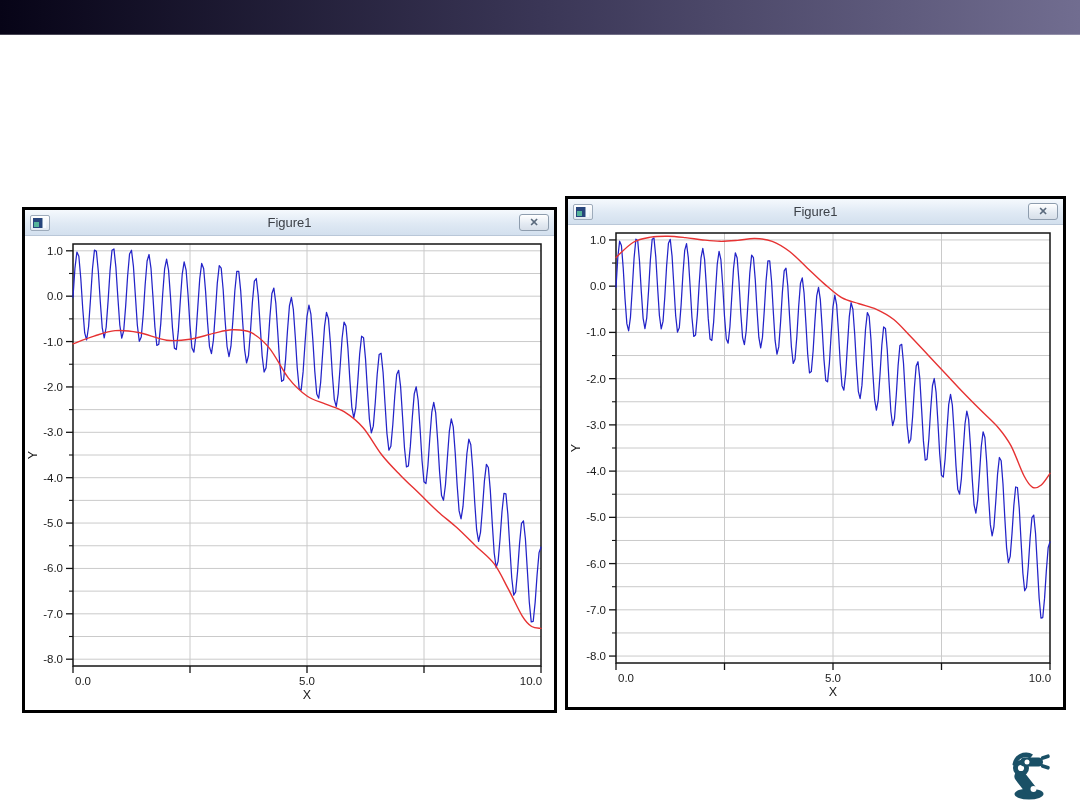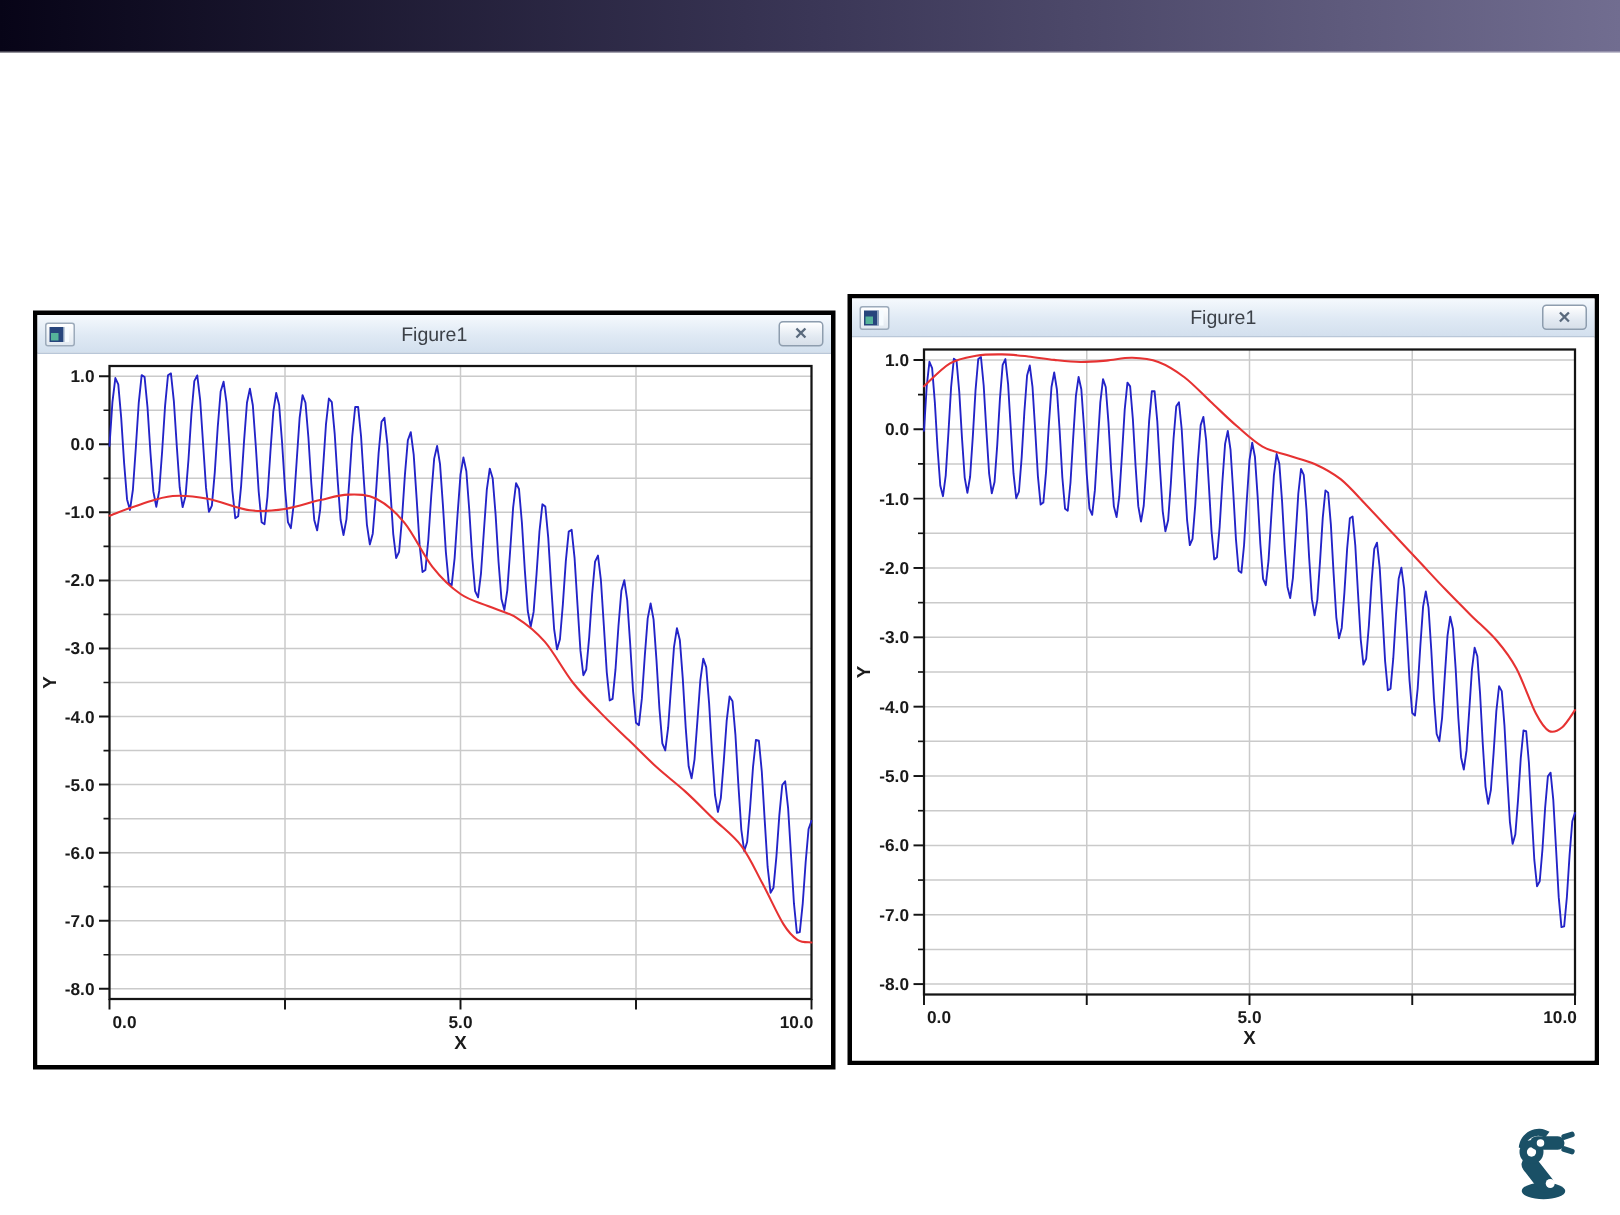--- a/index.html
+++ b/index.html
@@ -34,21 +34,21 @@
   .win-icon .grn{position:absolute;left:3px;top:6px;width:5px;height:5px;background:#55b39a;}
   .win-icon .strip{position:absolute;right:3px;top:2px;width:3px;height:10px;background:#f6fbff;border-left:1px solid #8fa3bd;}
   .close-button{
     margin-left:auto;width:30px;height:17px;box-sizing:border-box;
     border:1px solid #8e9dae;border-radius:3px;z-index:2;
     background:linear-gradient(180deg,#ffffff,#e3eaf2 60%,#d7dfe9);
     display:flex;align-items:center;justify-content:center;
     font-size:11px;font-weight:bold;color:#5a6a7d;cursor:pointer;
     box-shadow:0 1px 0 rgba(255,255,255,.8) inset;
   }
-  .plot-area{flex:1 1 auto;position:relative;background:#ffffff;font-weight:bold;}
+  .plot-area{flex:1 1 auto;position:relative;background:#ffffff;}
   .plot-area svg{position:absolute;left:0;top:0;width:100%;height:100%;}
   .logo{position:absolute;right:22px;top:745px;width:56px;height:56px;}
 </style>
 </head>
 <body>
 
 <div class="header-bar" style="background: linear-gradient(90deg, rgb(7, 4, 23) 0%, rgb(58, 54, 86) 50%, rgb(113, 109, 144) 100%);"></div>
 
 <div class="figure-window" style="left:22px;top:207px;width:535px;height:506px;">
   <div class="titlebar">

